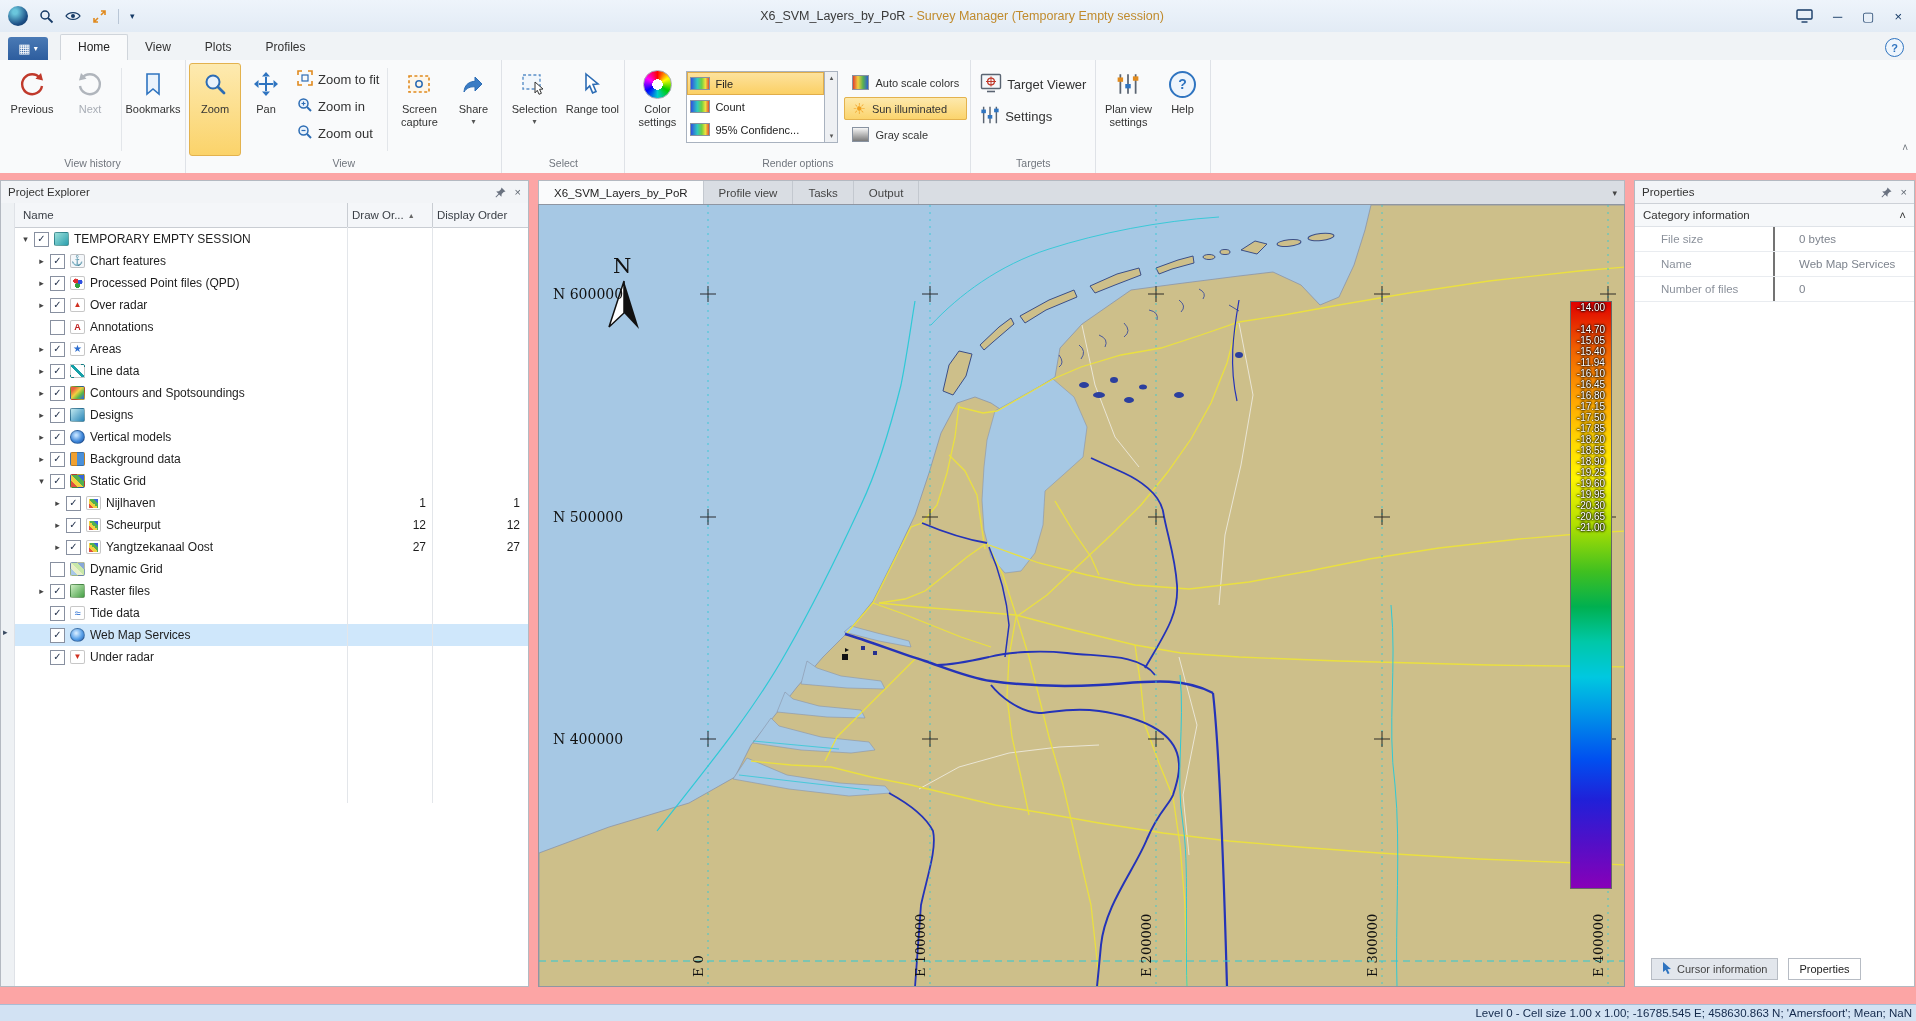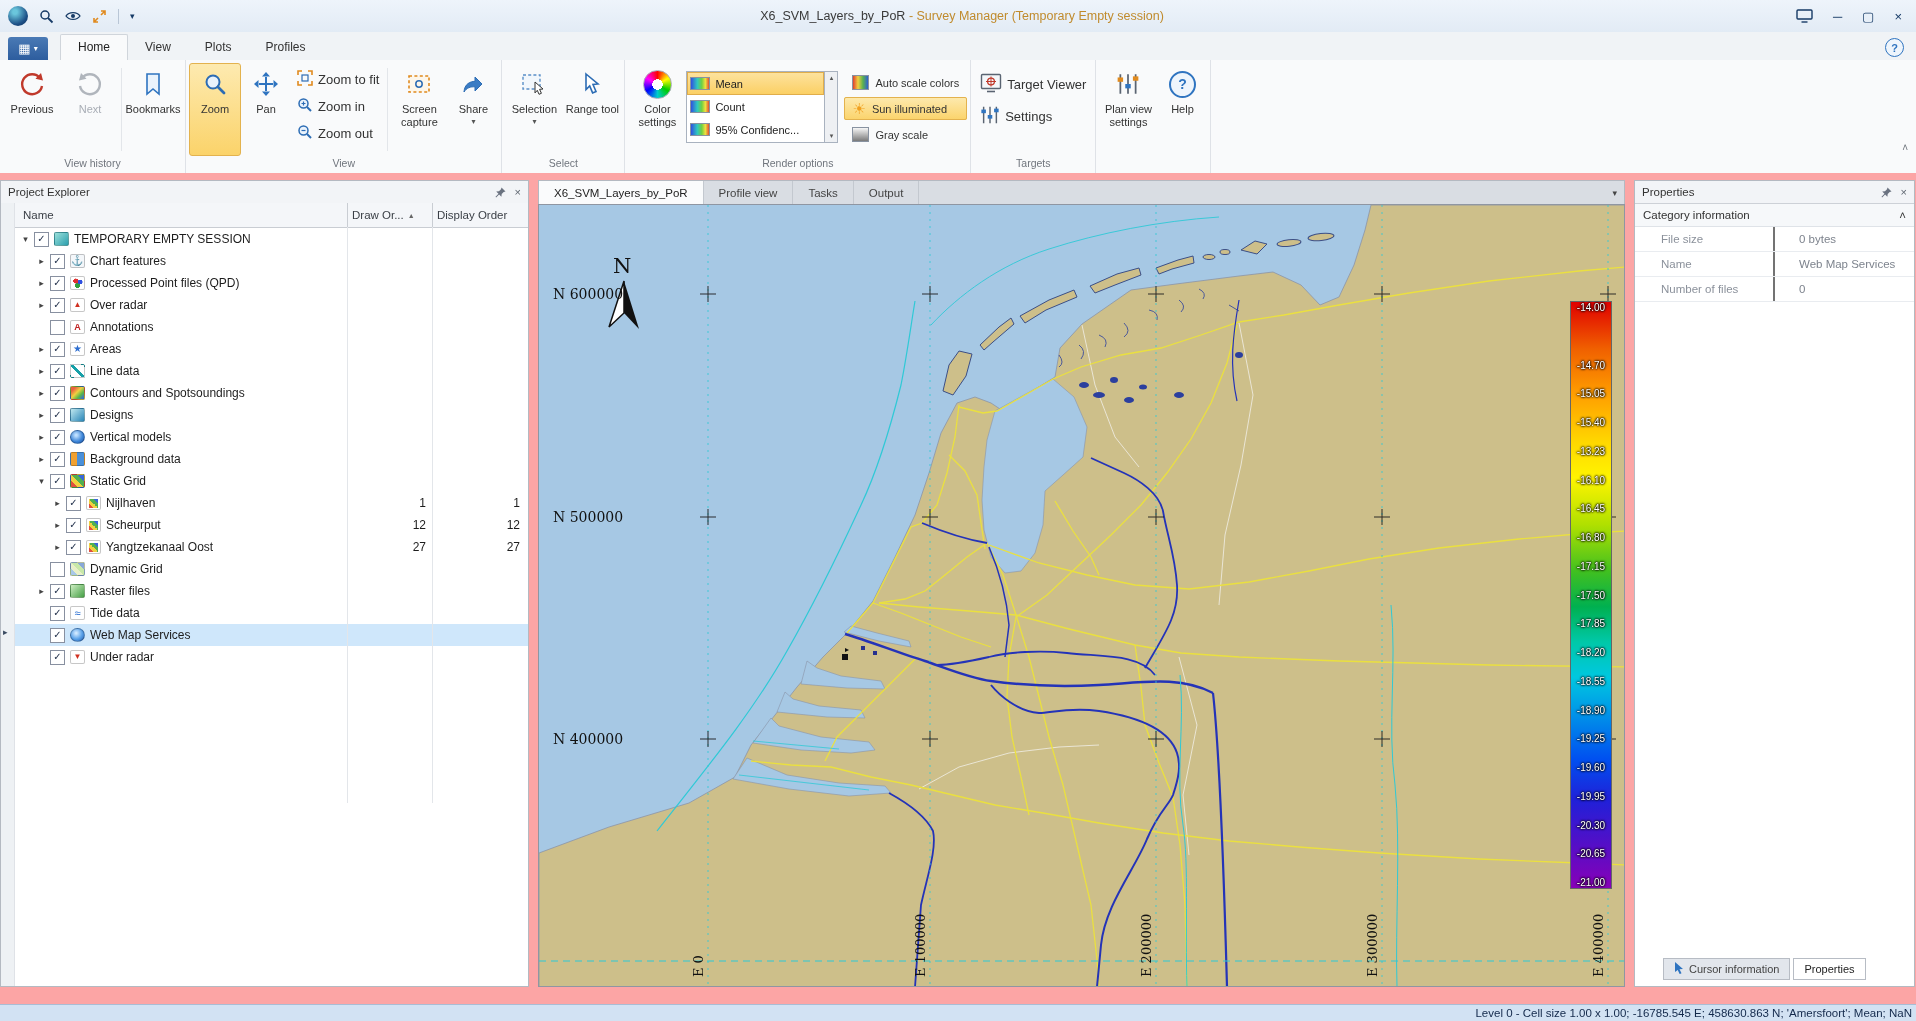--- a/index.html
+++ b/index.html
@@ -141,34 +141,34 @@
     display:flex;align-items:center}
   .dtab.active{background:#fafbfc;color:#222}
   .dtab-caret{position:absolute;right:7px;top:7px;font-size:9px;color:#444}
   .map-wrap{position:absolute;left:0;right:0;top:24px;bottom:0;border:1px solid #8f96a2;
     background:#a6c8e4;overflow:hidden;box-sizing:border-box}
   .map-wrap svg.mapsvg{position:absolute;left:0;top:0}
   .mlabel{font-family:"DejaVu Serif",serif;fill:#111;font-size:14px}
   .mlabel-e{font-family:"DejaVu Serif",serif;fill:#111;font-size:13px}
   .compassN{font-family:"DejaVu Serif",serif;fill:#111;font-size:21px}
   .colorbar{position:absolute;left:1031px;top:96px;width:42px;height:588px;border:1px solid #666;
-    display:flex;flex-direction:column;justify-content:space-between;box-sizing:border-box;
+    display:flex;flex-direction:column;justify-content:flex-start;box-sizing:border-box;
     background:linear-gradient(180deg,#e00000 0%,#f06000 8%,#ffa000 16%,#ffd800 24%,#fff400 30%,
       #b0e000 38%,#40c020 46%,#00b050 52%,#00c8a8 58%,#00c8e0 64%,#0096e8 70%,#0050f0 78%,
       #2020d8 85%,#5010c8 92%,#8800b8 100%)}
   .cb-lab{height:11px;font-size:10px;line-height:11px;text-align:center;color:#fff;
     text-shadow:0 0 2px #000,0 0 2px #000,0 0 3px #000}
   
   .cat-head{height:22px;background:#f6f8fa;border-bottom:1px solid #dfe3e8;display:flex;
     align-items:center;font-size:11.5px;color:#333;padding:0 8px}
   .cat-head .sp{flex:1}
   .prow{height:24px;display:flex;align-items:stretch;border-bottom:1px solid #e9ecf0;font-size:11.5px}
   .prow .pl{width:138px;flex:none;padding-left:26px;color:#8b919b;display:flex;align-items:center;box-sizing:border-box}
   .prow .pv{flex:1;color:#7d838d;border-left:2px solid #737373;padding-left:24px;display:flex;align-items:center}
-  .bottom-tabs{position:absolute;bottom:6px;left:28px;display:flex;gap:3px}
+  .bottom-tabs{position:absolute;bottom:6px;left:16px;display:flex;gap:10px}
   .btab{display:flex;align-items:center;gap:5px;padding:3px 10px;font-size:11px;
     border:1px solid #b7bcc4;background:#e2e6ec;color:#444}
   .btab.active{background:#fff;color:#222}
   
   .statusbar{position:absolute;left:0;right:0;bottom:0;height:17px;background:#d2e2f3;
     border-top:1px solid #a9bcd4;display:flex;align-items:center;justify-content:flex-end;
     font-size:11.5px;color:#13294b;padding-right:4px;box-sizing:border-box}
 </style>
 </head>
 <body>
@@ -362,21 +362,21 @@
       <div class="rbl">
         <span class="ric">
             <span class="colorwheel"></span>
           </span>
         <span>Color settings</span>
       </div>
       <div class="render-list">
         <div class="rl-rows">
           <div class="rl-row sel">
             <span class="rl-bar"></span>
-            <span>Mean</span>
+            <span>File</span>
           </div>
           <div class="rl-row">
             <span class="rl-bar"></span>
             <span>Count</span>
           </div>
           <div class="rl-row">
             <span class="rl-bar"></span>
             <span>95% Confidenc...</span>
           </div>
         </div>
@@ -795,21 +795,21 @@
           <text class="mlabel-e" transform="translate(1064,772) rotate(-90)">E 400000</text>
         </g>
       </svg>
 
       <div class="colorbar">
         <span class="cb-lab">-14.00</span>
         <span class="cb-lab"></span>
         <span class="cb-lab">-14.70</span>
         <span class="cb-lab">-15.05</span>
         <span class="cb-lab">-15.40</span>
-        <span class="cb-lab">-13.23</span>
+        <span class="cb-lab">-11.94</span>
         <span class="cb-lab">-16.10</span>
         <span class="cb-lab">-16.45</span>
         <span class="cb-lab">-16.80</span>
         <span class="cb-lab">-17.15</span>
         <span class="cb-lab">-17.50</span>
         <span class="cb-lab">-17.85</span>
         <span class="cb-lab">-18.20</span>
         <span class="cb-lab">-18.55</span>
         <span class="cb-lab">-18.90</span>
         <span class="cb-lab">-19.25</span>

